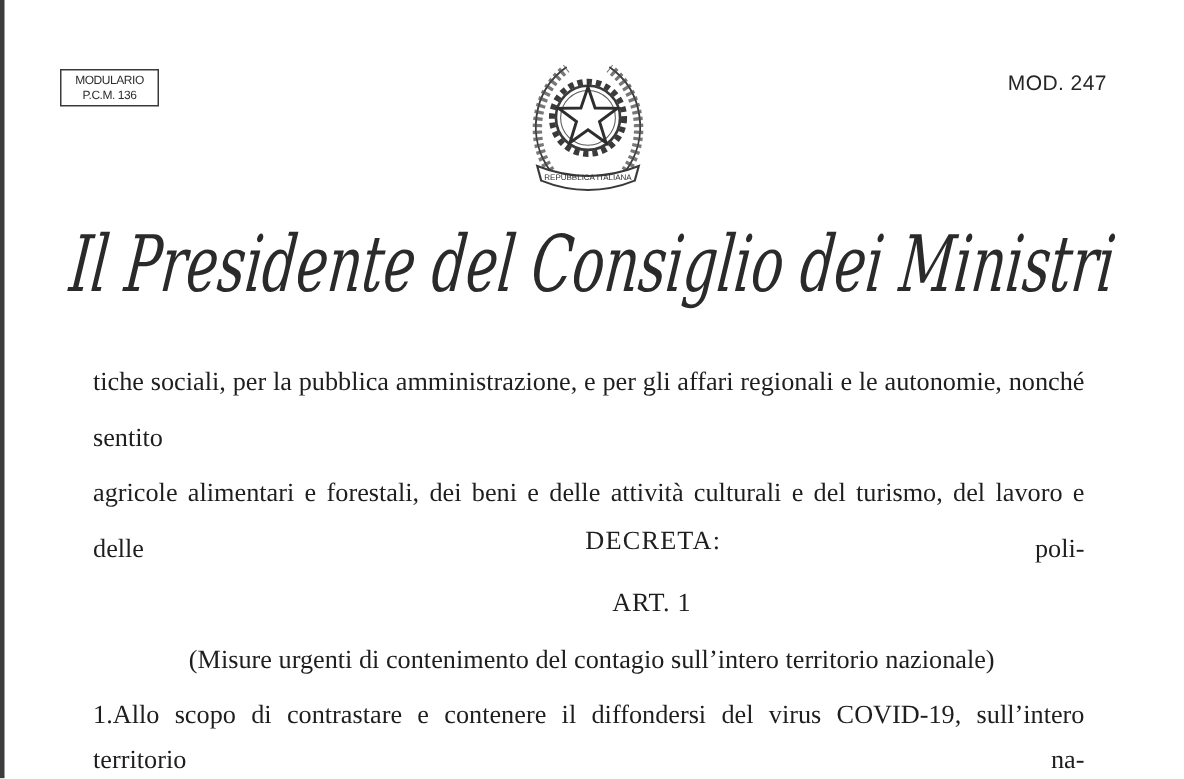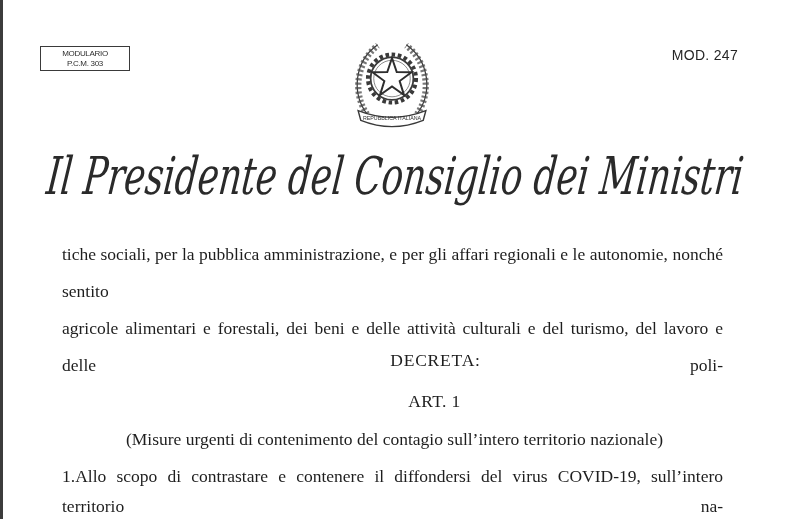--- a/index.html
+++ b/index.html
@@ -13,21 +13,21 @@
   }
   .scan-edge {
     position:absolute; left:0; top:0;
     width:3px; height:519px;
     background:#3c3c3c;
   }
   .modulario-box {
     position:absolute; left:40px; top:46px;
     width:48px;
     border:1.5px solid #3a3a3a;
-    padding:2px 20px;
+    padding:2px 8px;
     text-align:center;
     font-family:"Liberation Sans", sans-serif;
     font-size:8px; line-height:9.5px;
     color:#2e2e2e;
     letter-spacing:-0.3px;
   }
   .mod-number {
     position:absolute; right:51px; top:47px;
     font-family:"Liberation Sans", sans-serif;
     font-size:14px; color:#262626; letter-spacing:0.3px;
@@ -61,21 +61,21 @@
 </style>
 </head>
 <body>
 
 <div class="page">
 
   <div class="scan-edge"></div>
 
   <div class="modulario-box">
     <div>MODULARIO</div>
-    <div>P.C.M. 303</div>
+    <div>P.C.M. 136</div>
   </div>
 
   <div class="mod-number">MOD. 247</div>
 
   <div class="emblem-wrap">
     <svg width="90" height="98" viewBox="0 0 100 110">
 
       <path d="M22,90 C4,66 8,30 34,12" fill="none" stroke="#3a3a3a" stroke-width="1.4"></path>
       <path d="M22,90 C6,68 9,32 34,13" fill="none" stroke="#4a4a4a" stroke-width="7" stroke-dasharray="2.5 2.5" opacity="0.75"></path>
       <path d="M78,90 C96,66 92,30 66,12" fill="none" stroke="#3a3a3a" stroke-width="1.4"></path>

